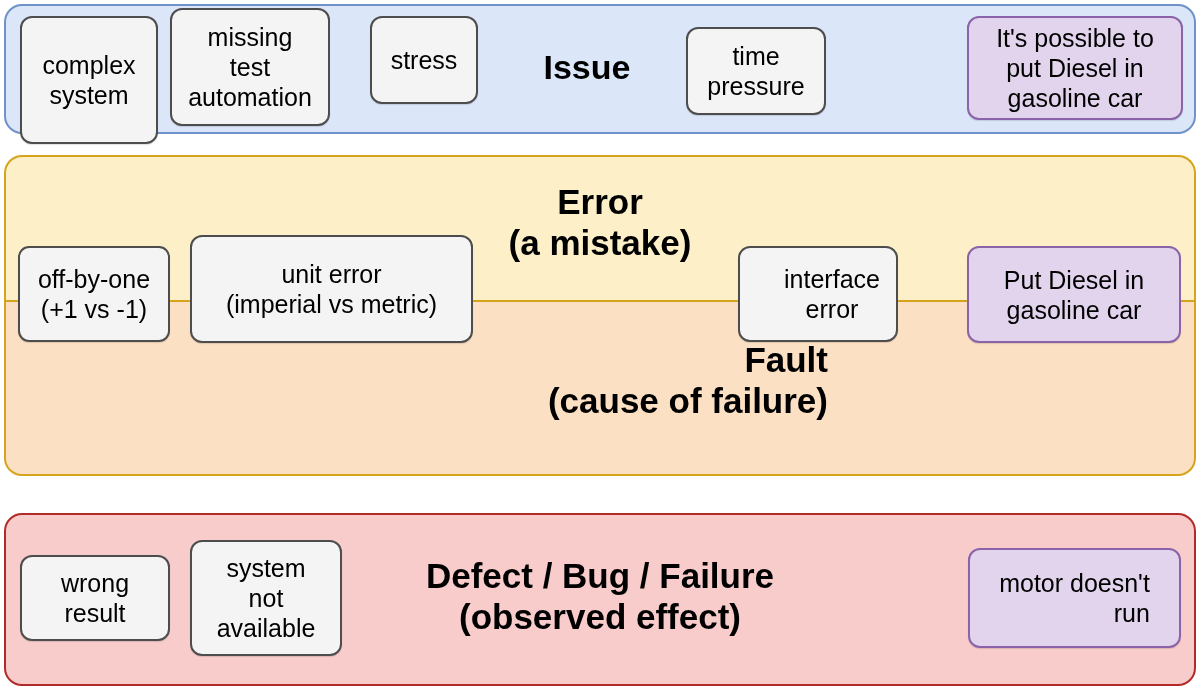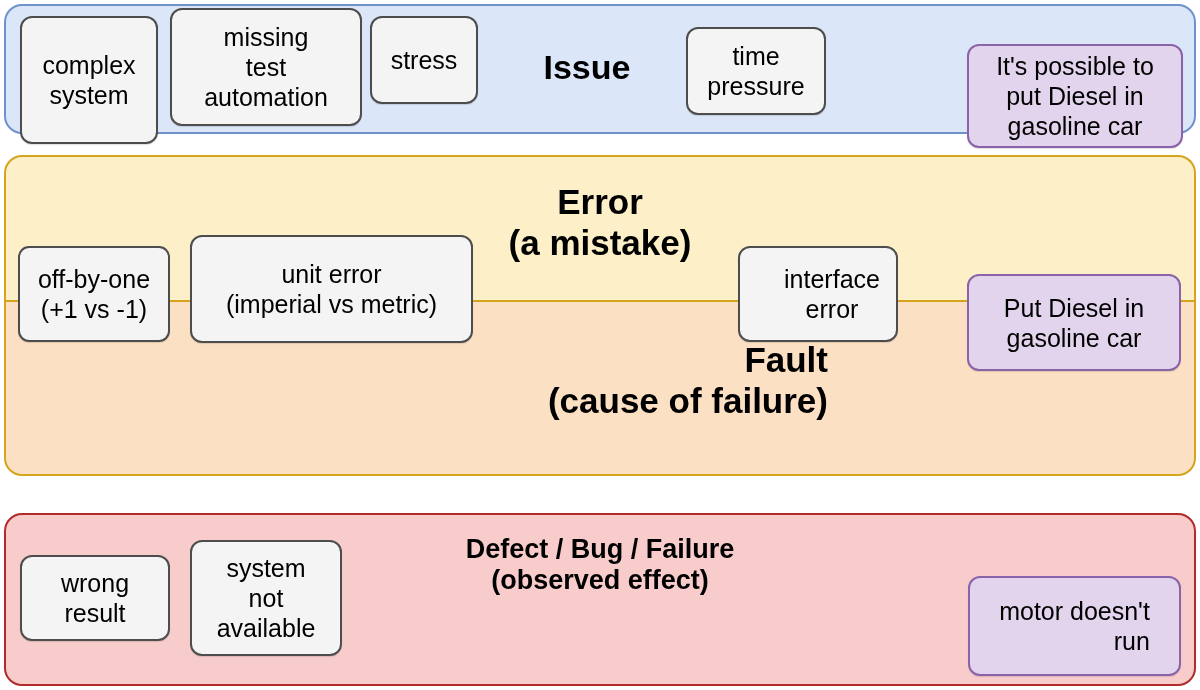--- a/index.html
+++ b/index.html
@@ -66,21 +66,21 @@
     text-align: center;
     font-weight: bold;
     color: #000000;
     line-height: 1.16;
     white-space: pre-line;
     z-index: 3;
   }
   .cap-issue  { left: 469px; top: 48px;  width: 236px; font-size: 34px; }
   .cap-error  { left: 440px; top: 182px; width: 320px; font-size: 35px; }
   .cap-fault  { left: 348px; top: 340px; width: 480px; font-size: 35px; text-align: right; }
-  .cap-defect { left: 330px; top: 534px; width: 540px; font-size: 27px; }
+  .cap-defect { left: 330px; top: 556px; width: 540px; font-size: 35px; }
 
   
   .node {
     position: absolute;
     display: flex;
     align-items: center;
     justify-content: center;
     text-align: center;
     border-radius: 12px;
     border: 2px solid #4d4d4d;
@@ -89,26 +89,25 @@
     font-size: 25px;
     line-height: 1.2;
     white-space: pre-line;
     padding: 2px 8px;
     z-index: 5;
     box-shadow: 0 1px 1px rgba(0,0,0,0.12);
   }
   .node.purple {
     background: #e2d4ec;
     border-color: #8b63a8;
-    margin-top: 28px;
   }
 
   
   .n-complex   { left: 20px;  top: 16px;  width: 138px; height: 128px; }
-  .n-missing   { left: 170px; top: 8px;   width: 192px; height: 118px; }
+  .n-missing   { left: 170px; top: 8px;   width: 160px; height: 118px; }
   .n-stress    { left: 370px; top: 16px;  width: 108px; height: 88px;  }
   .n-time      { left: 686px; top: 27px;  width: 140px; height: 88px;  }
   .n-possible  { left: 967px; top: 16px;  width: 216px; height: 104px; }
 
   
   .n-offbyone  { left: 18px;  top: 246px; width: 152px; height: 96px; border-radius: 11px; }
   .n-uniterror { left: 190px; top: 235px; width: 283px; height: 108px; }
   .n-interface { left: 738px; top: 246px; width: 160px; height: 96px; padding-left: 36px; }
   .n-putdiesel { left: 967px; top: 246px; width: 214px; height: 97px; }
 

